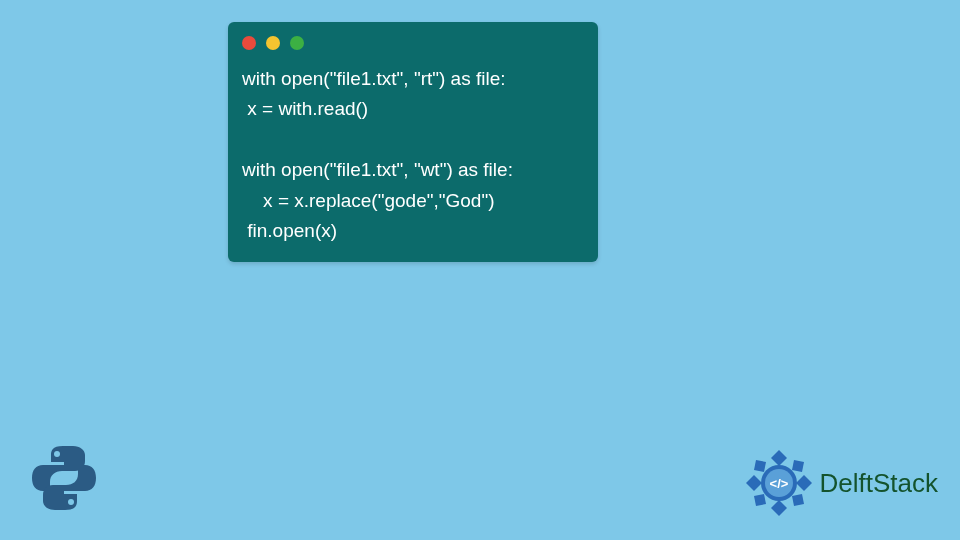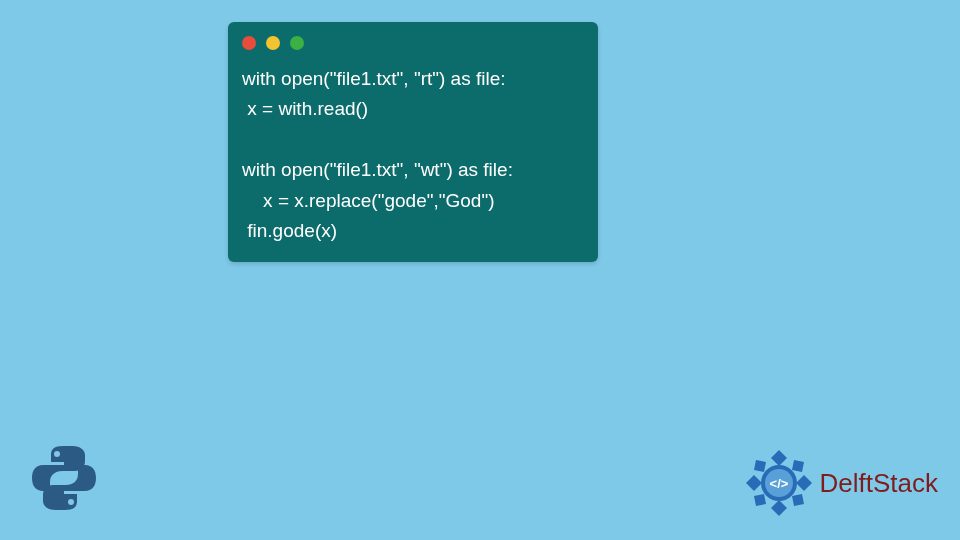--- a/index.html
+++ b/index.html
@@ -56,39 +56,39 @@
     display: flex;
     align-items: center;
     gap: 6px;
   }
   .ds-badge {
     width: 70px;
     height: 70px;
   }
   .ds-text {
     font-size: 26px;
-    color: #7f1d1d;
+    color: #14532d;
     font-weight: 500;
   }
 </style>
 </head>
 <body>
 
 <div class="code-window">
   <div class="traffic-lights">
     <div class="dot dot-red"></div>
     <div class="dot dot-yellow"></div>
     <div class="dot dot-green"></div>
   </div>
   <div class="code-block"><span>with open("file1.txt", "rt") as file:</span>
 <span> x = with.read()</span>
 <span> </span>
 <span>with open("file1.txt", "wt") as file:</span>
 <span>    x = x.replace("gode","God")</span>
-<span> fin.gode(x)</span></div>
+<span> fin.open(x)</span></div>
 </div>
 
 <div class="python-logo">
   <svg viewBox="0 0 72 72" xmlns="http://www.w3.org/2000/svg">
     <path d="M 35 4 C 24 4 23 9 23 13 L 23 20 L 36 20 L 36 23 L 15 23 C 8 23 4 28 4 36 C 4 44 8 49 15 49 L 22 49 L 22 40 C 22 33 27 29 34 29 L 47 29 C 53 29 57 25 57 19 L 57 13 C 57 8 52 4 45 4 Z" fill="#2b5b84"></path>
     <circle cx="29" cy="12" r="3" fill="#7ec8e8"></circle>
     <path d="M 37 68 C 48 68 49 63 49 59 L 49 52 L 36 52 L 36 49 L 57 49 C 64 49 68 44 68 36 C 68 28 64 23 57 23 L 50 23 L 50 32 C 50 39 45 43 38 43 L 25 43 C 19 43 15 47 15 53 L 15 59 C 15 64 20 68 27 68 Z" fill="#2b5b84"></path>
     <circle cx="43" cy="60" r="3" fill="#7ec8e8"></circle>
   </svg>
 </div>

